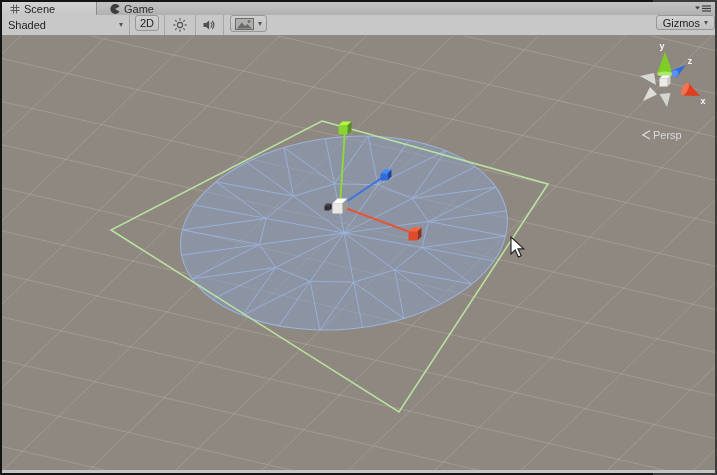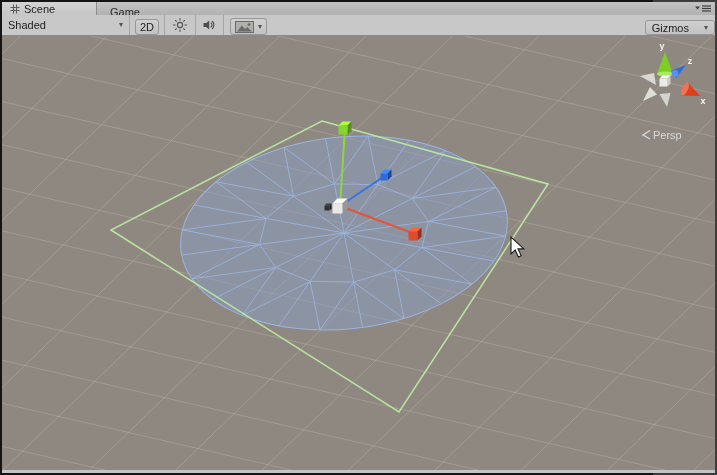--- a/index.html
+++ b/index.html
@@ -3,33 +3,33 @@
 <meta charset="utf-8">
 <style>
   html,body{margin:0;padding:0;background:#3c3c3c;font-family:"Liberation Sans",sans-serif;}
   .window{position:relative;width:653px;height:475px;background:#141414;box-sizing:border-box;padding:2px;}
   .inner{width:713px;height:471px;display:flex;flex-direction:column;background:#C8C8C8;}
 
   
   .tabbar{flex:0 0 13px;height:13px;background:linear-gradient(#C3C3C3,#B1B1B1);display:flex;font-size:11px;color:#1E1E1E;align-items:stretch;}
   .tab{display:flex;align-items:center;gap:4px;padding:0 8px;line-height:12px;cursor:default;white-space:nowrap;}
   .tab.active{flex:0 0 78px;background:linear-gradient(#D3D3D3,#C6C6C6);border-right:1px solid #8D8D8D;}
-  .tab.inactive{margin-left:5px;color:#2B2B2B;flex-direction:column;}
+  .tab.inactive{margin-left:5px;color:#2B2B2B;}
   .panel-menu{margin-left:auto;align-self:center;margin-right:3px;line-height:0;}
 
   
-  .toolbar{flex:0 0 20px;height:20px;background:#C8C8C8;border-bottom:1px solid #8B8B8B;display:flex;align-items:flex-end;font-size:11px;color:#222;}
+  .toolbar{flex:0 0 20px;height:20px;background:#C8C8C8;border-bottom:1px solid #8B8B8B;display:flex;align-items:flex-start;font-size:11px;color:#222;}
   .dd{display:flex;align-items:center;cursor:default;}
   .dd-shaded{width:128px;align-self:stretch;padding:0 6px;border-right:1px solid #A6A6A6;justify-content:space-between;box-sizing:border-box;}
   .arrow{font-size:8px;color:#555;line-height:1;}
   .sep{width:1px;align-self:stretch;background:#A6A6A6;}
   .tbtn{height:15px;display:flex;align-items:center;justify-content:center;border:1px solid #979797;border-radius:3px;background:linear-gradient(#D0D0D0,#C2C2C2);padding:7px 4px;margin:0 5px;font-size:11px;color:#222;font-family:inherit;}
   .icon-btn{border:none;background:none;padding:0 7px;display:flex;align-items:center;height:100%;line-height:0;}
   .split-btn{display:flex;align-items:center;border:1px solid #979797;border-radius:3px;background:linear-gradient(#D0D0D0,#C2C2C2);height:15px;margin:0 6px;padding:0 4px;gap:4px;line-height:0;}
-  .dd-gizmos{border:1px solid #979797;border-radius:3px;height:15px;padding:0 6px;gap:15px;margin-left:auto;background:linear-gradient(#D0D0D0,#C2C2C2);box-sizing:border-box;}
+  .dd-gizmos{border:1px solid #979797;border-radius:3px;height:15px;padding:0 6px;gap:4px;margin-left:auto;background:linear-gradient(#D0D0D0,#C2C2C2);box-sizing:border-box;}
   .search{display:flex;align-items:center;height:14px;border:1px solid #9B9B9B;border-radius:8px;background:#D3D3D1;margin:0 5px 0 6px;flex:0 0 224px;padding:0 6px 0 4px;box-sizing:border-box;}
   .search input{border:none;background:transparent;outline:none;font-size:11px;color:#333;width:100%;padding:0 0 0 3px;font-family:inherit;}
   .search input::placeholder{color:#8C8C8C;opacity:1;}
 
   
   .viewport{flex:1 1 auto;position:relative;background:var(--viewport_bg,#8F8880);overflow:hidden;}
   .viewport svg{display:block;}
   .grid-line{stroke:var(--grid_line,#CFC8BE);stroke-opacity:.3;stroke-width:1;}
   .mesh-fill{fill:var(--mesh_fill,#8A9EC6);fill-opacity:.5;stroke:var(--wireframe,#9CB6E4);stroke-opacity:.95;stroke-width:1;}
   .wire line{stroke:var(--wireframe,#9CB6E4);stroke-opacity:.8;stroke-width:1;}

